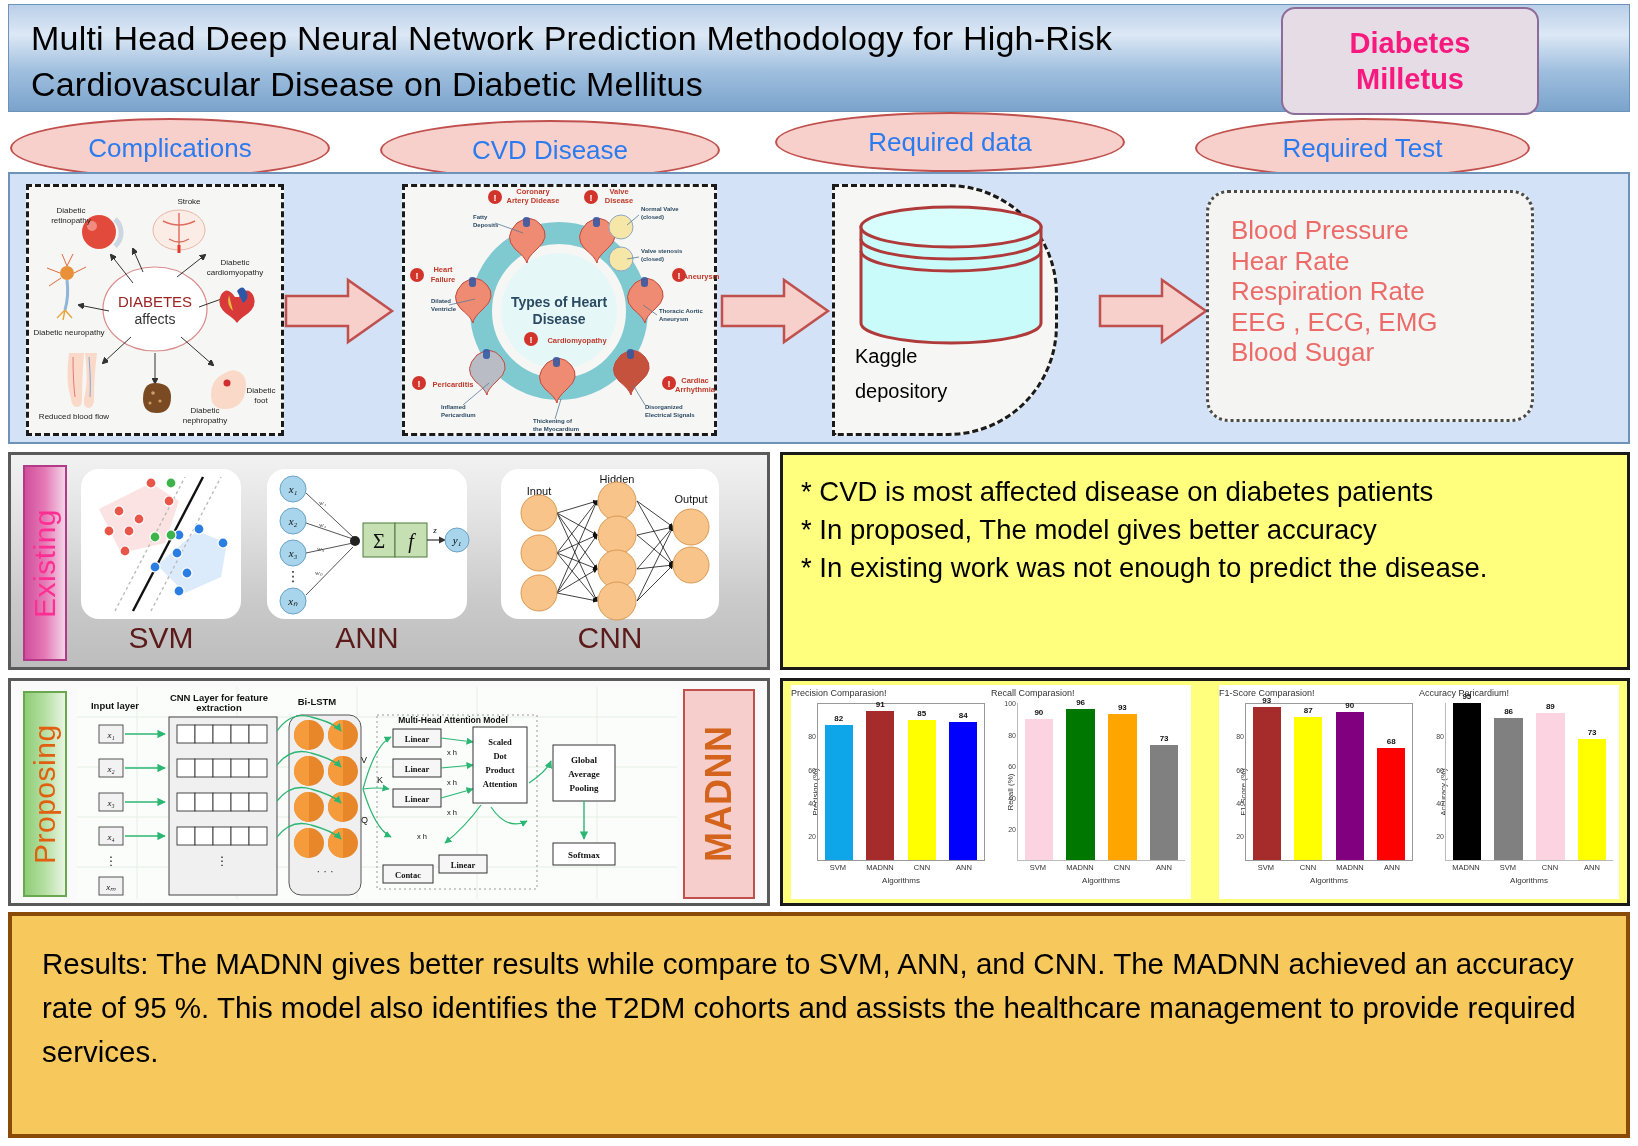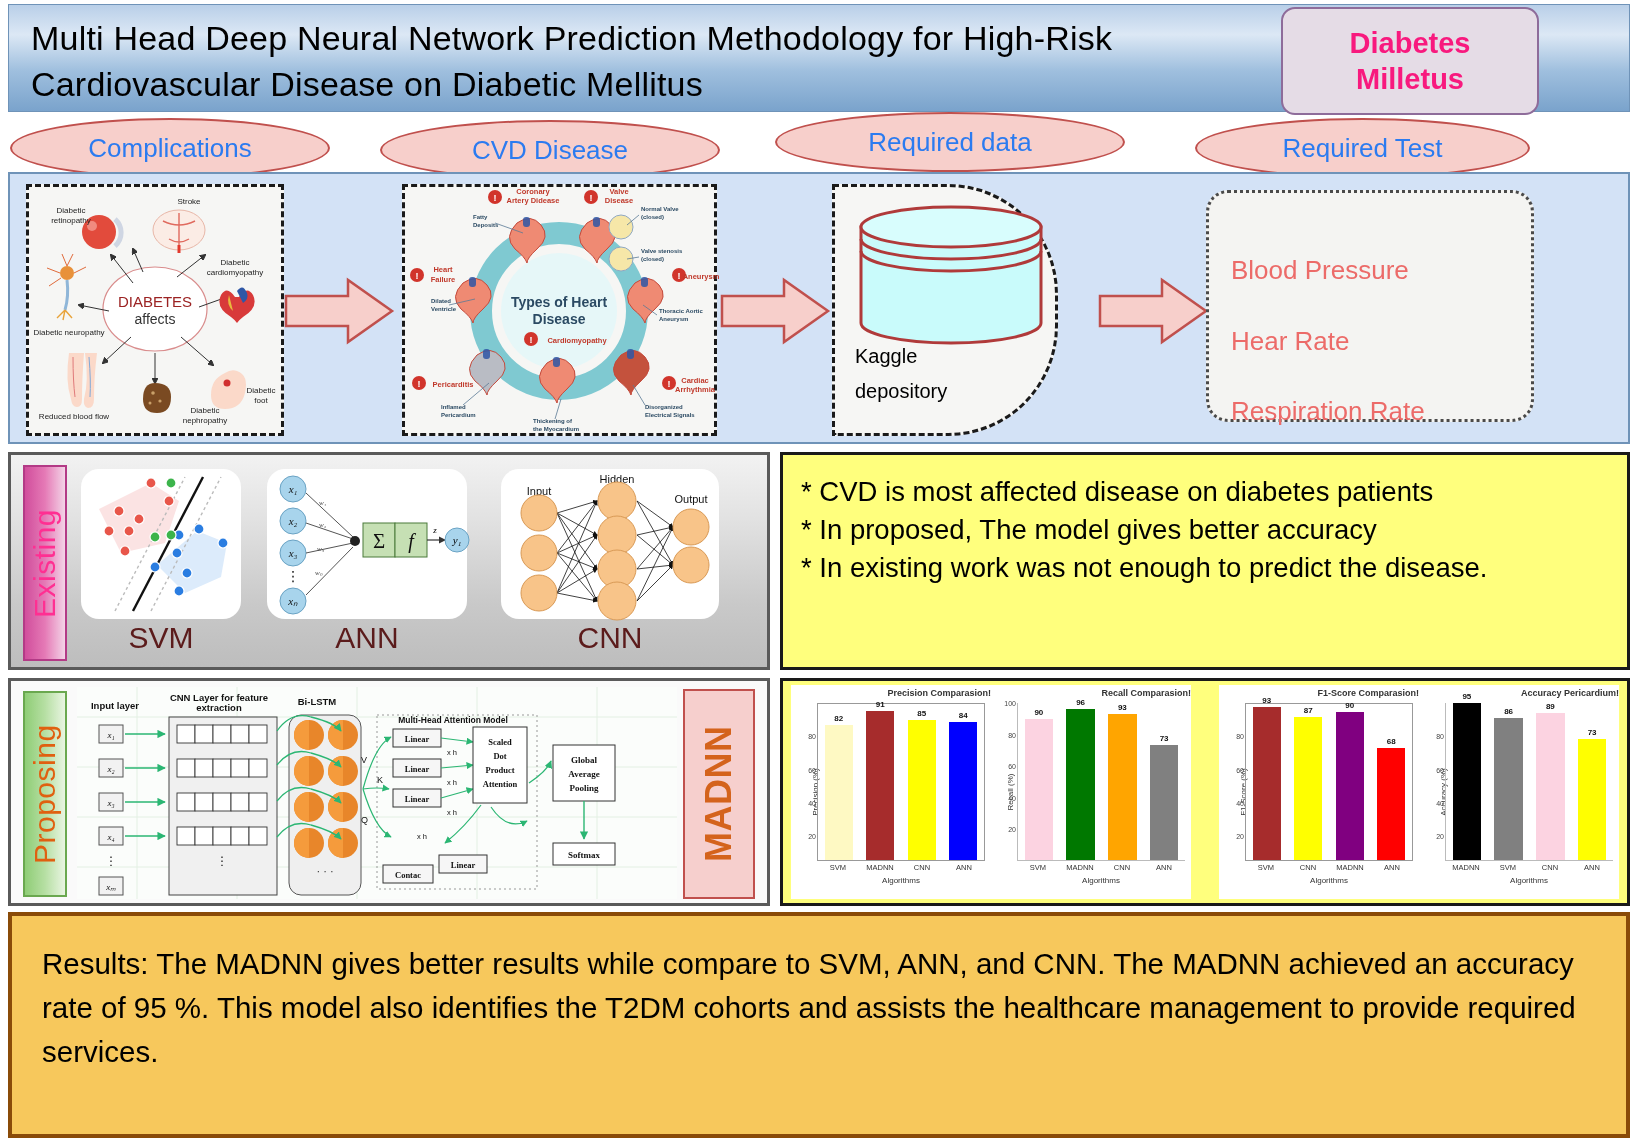--- a/index.html
+++ b/index.html
@@ -54,21 +54,21 @@
   #p-cvd           { left: 392px; top: 10px; width: 315px; height: 252px; }
   #p-kaggle        { left: 822px; top: 10px; width: 226px; height: 252px;
                      border-radius: 0 110px 110px 0; }
   #p-tests {
     left: 1196px; top: 16px; width: 328px; height: 232px;
     background: #f4f4f2; border: 3px dotted #4a4a4a; border-radius: 22px;
   }
   .tests-list {
     padding: 22px 0 0 22px; color: #ec6b69; font-size: 26px; line-height: 30.5px;
   }
-  .tests-list div { white-space: nowrap; margin-top: 40px; }
+  .tests-list div { white-space: nowrap; }
 
   
   .blockarrow { position: absolute; }
   .blockarrow svg { display: block; }
   #a1 { left: 276px; top: 106px; }
   #a2 { left: 712px; top: 106px; }
   #a3 { left: 1090px; top: 106px; }
 
   .kaggle-label {
     position: absolute; left: 20px; top: 152px; color: #000000;
@@ -123,22 +123,22 @@
   .charts-box {
     position: absolute; left: 780px; top: 678px; width: 850px; height: 228px;
     background: #ffff7d; border: 3px solid #1a1a1a;
     display: flex; align-items: center; gap: 8px; padding: 6px 8px;
   }
   .chart-pair { background: #fff; height: 214px; display: flex; }
 
   
   .chart { position: relative; height: 214px; }
   .ch-title {
-    position: absolute; top: 3px; left: 0; right: 0; text-align: right;
-    font-size: 9px; color: #333; font-weight: bold;
+    position: absolute; top: 3px; left: 0; right: 0; text-align: left;
+    font-size: 9px; color: #333;
   }
   .ch-plot {
     position: absolute; left: 26px; right: 6px; top: 18px; height: 158px;
     border: 1px solid #bbb; border-top: none; border-right: none;
   }
   .ch-plot.boxed { border: 1px solid #999; }
   .ch-bars {
     position: absolute; left: 0; right: 0; bottom: 0; height: 100%;
     display: flex; align-items: flex-end; justify-content: space-around;
   }
@@ -761,21 +761,21 @@
         <div class="ch-title">Precision Comparasion!</div>
         <div class="ch-ylab">Precision (%)</div>
         <div class="ch-yticks">
           <span style="top:84.2%">20</span>
           <span style="top:63.2%">40</span>
           <span style="top:42.1%">60</span>
           <span style="top:21.1%">80</span>
         </div>
         <div class="ch-plot boxed">
           <div class="ch-bars">
-            <div class="ch-bar" style="height:86.3%; background:#fef9c3;">
+            <div class="ch-bar" style="height:86.3%; background:#0ea5e9;">
                 <span class="val">82</span>
               </div>
             <div class="ch-bar" style="height:95.8%; background:#a62c2c;">
                 <span class="val">91</span>
               </div>
             <div class="ch-bar" style="height:89.5%; background:#ffff00;">
                 <span class="val">85</span>
               </div>
             <div class="ch-bar" style="height:88.4%; background:#0000ff;">
                 <span class="val">84</span>

